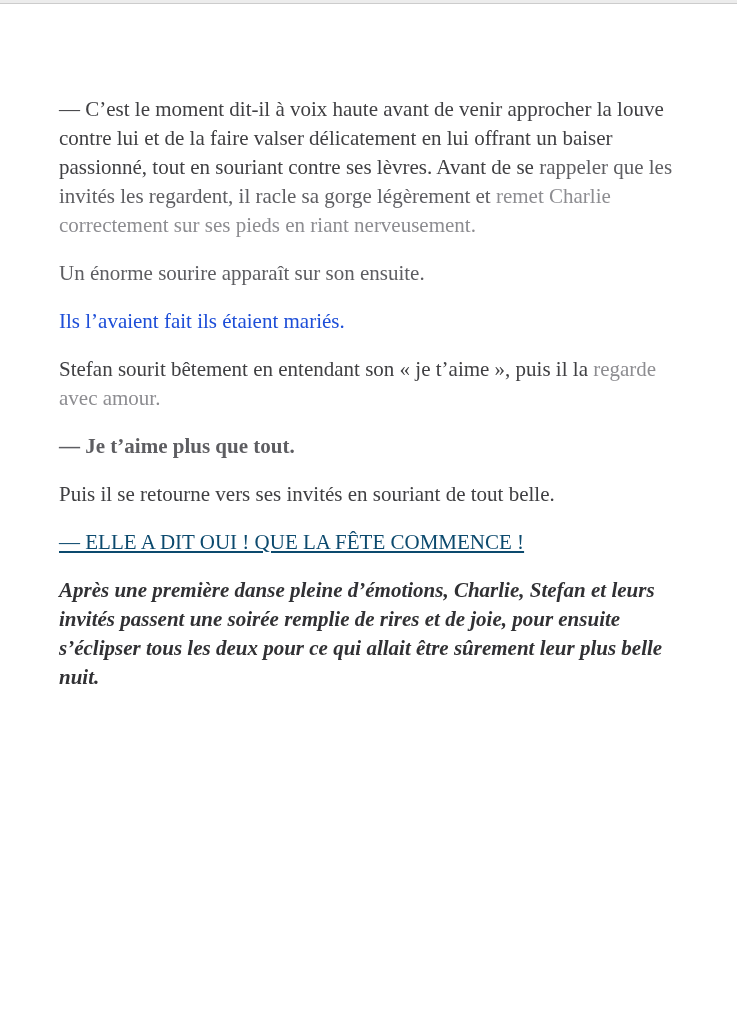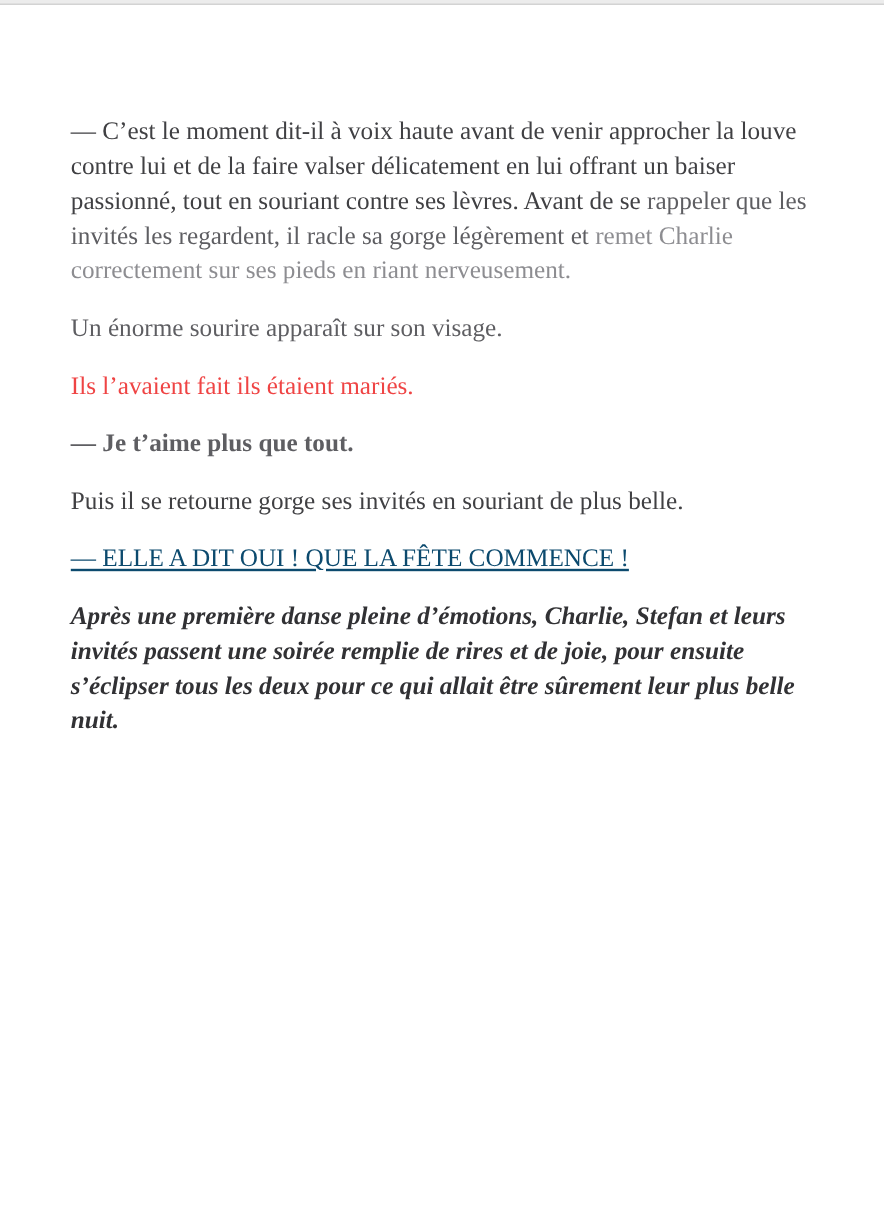--- a/index.html
+++ b/index.html
@@ -42,20 +42,21 @@
   }
 </style>
 </head>
 <body style="background: rgb(255, 255, 255);">
 
 <div class="top-edge" style="background: rgb(236, 236, 236); border-bottom-color: rgb(204, 204, 204);"></div>
 
 <main class="page">
   <div class="page-text">
       <p class="para"><span style="color: rgb(64, 64, 67);">— C’est le moment dit-il à voix haute avant de venir approcher la louve contre lui et de la faire valser délicatement en lui offrant un baiser passionné, tout en souriant contre ses lèvres. Avant de se </span><span style="color: rgb(94, 94, 98);">rappeler que les invités les regardent, il racle sa gorge légèrement et </span><span style="color: rgb(141, 141, 145);">remet Charlie correctement sur ses pieds en riant nerveusement.</span></p>
-      <p class="para"><span style="color: rgb(94, 94, 98);">Un énorme sourire apparaît sur son visage.</span></p>
-      <p class="para"><span style="color: #ef4444;">Ils l’avaient fait ils étaient mariés.</span></p>
+      <p class="para"><span style="color: rgb(94, 94, 98);">Un énorme sourire apparaît sur son ensuite.</span></p>
+      <p class="para"><span style="color: #1d4ed8;">Ils l’avaient fait ils étaient mariés.</span></p>
+      <p class="para"><span style="color: rgb(64, 64, 67);">Stefan sourit bêtement en entendant son « je t’aime », puis il la </span><span style="color: rgb(141, 141, 145);">regarde avec amour.</span></p>
       <p class="para"><span style="color: rgb(94, 94, 98); font-weight: bold;">— Je t’aime plus que tout.</span></p>
-      <p class="para"><span style="color: rgb(64, 64, 67);">Puis il se retourne gorge ses invités en souriant de plus belle.</span></p>
+      <p class="para"><span style="color: rgb(64, 64, 67);">Puis il se retourne vers ses invités en souriant de tout belle.</span></p>
       <p class="para"><span style="color: #0c4a6e; text-decoration: underline;">— ELLE A DIT OUI ! QUE LA FÊTE COMMENCE !</span></p>
       <p class="para bold-italic"><span style="color: rgb(49, 49, 52); text-align: center;">Après une première danse pleine d’émotions, Charlie, Stefan et leurs invités passent une soirée remplie de rires et de joie, pour ensuite s’éclipser tous les deux pour ce qui allait être sûrement leur plus belle nuit.</span></p>
     </div>
 </main>
 
 </body></html>

